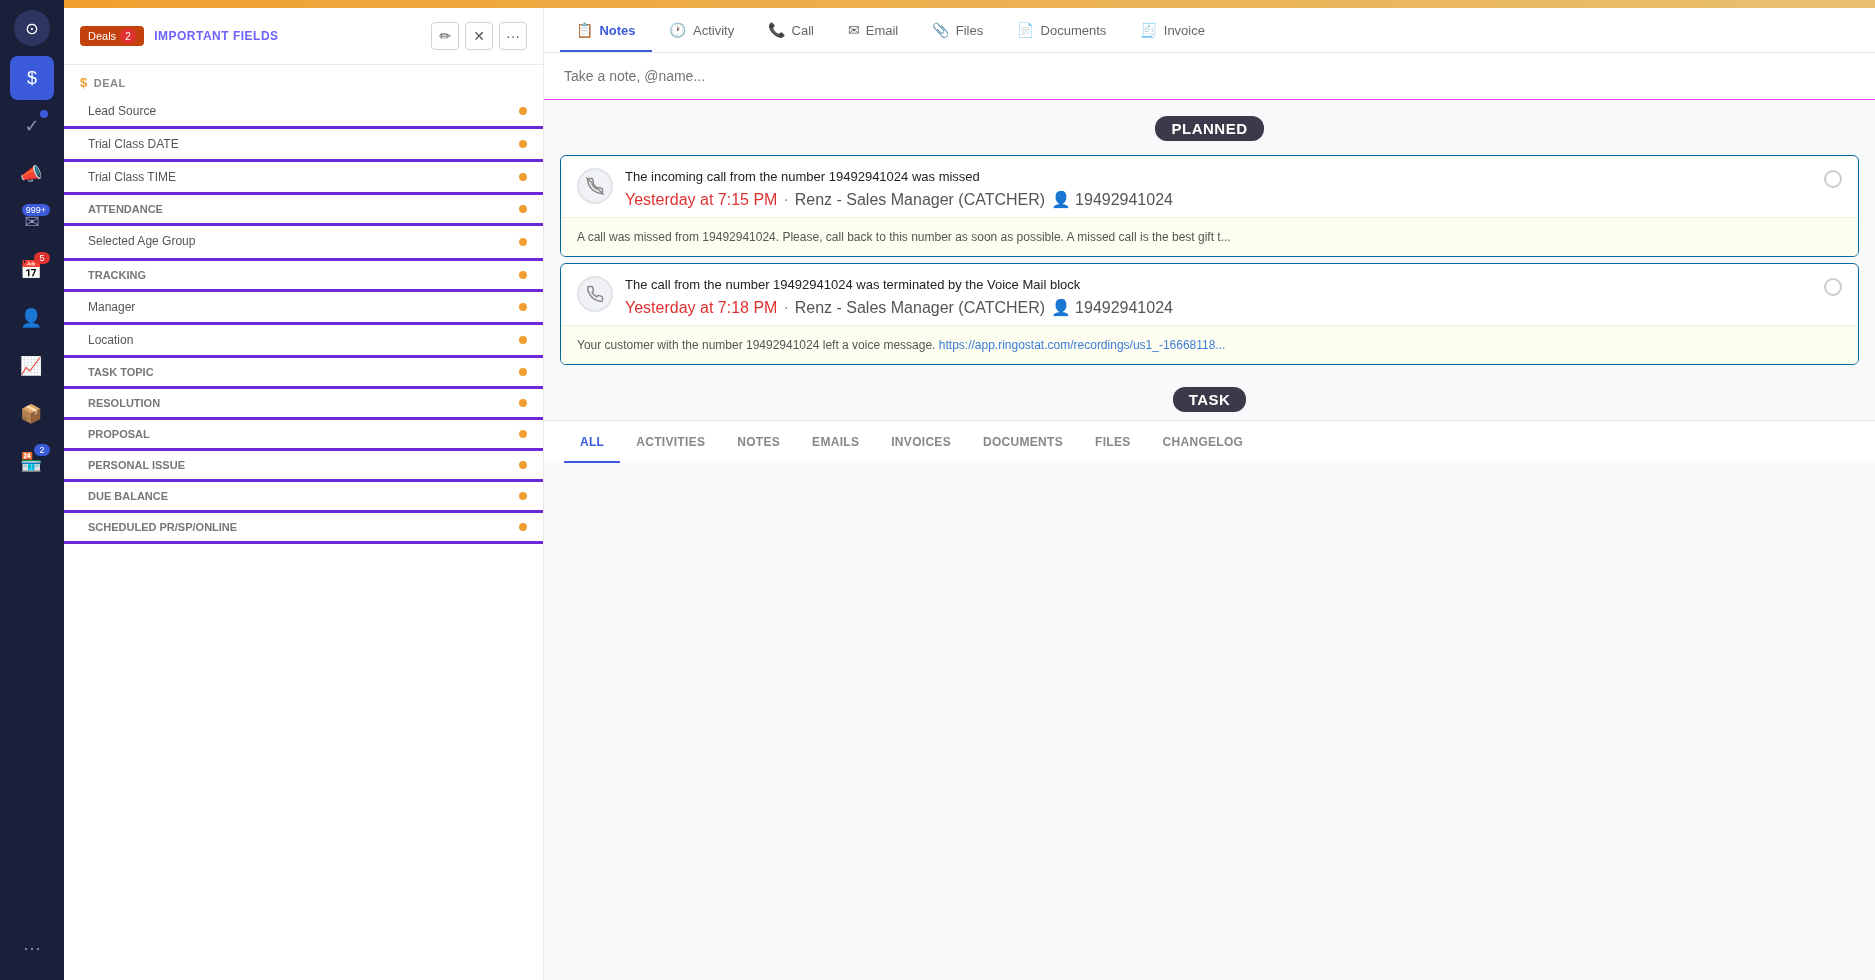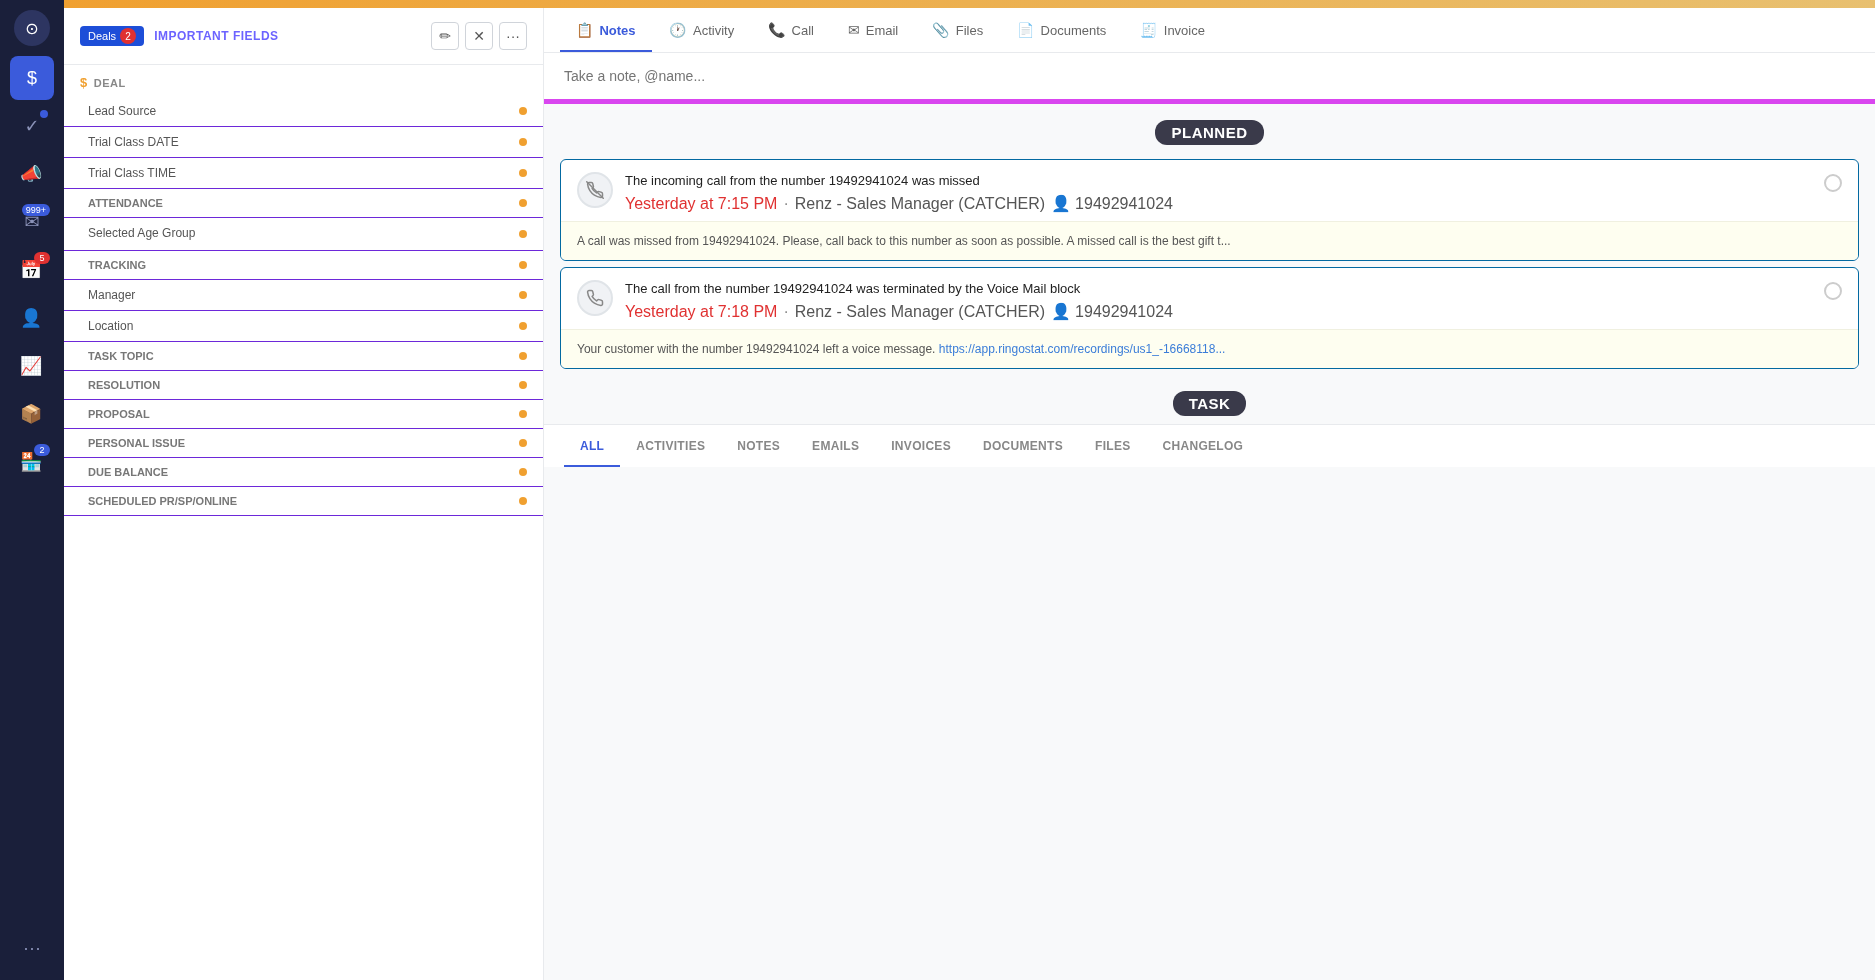--- a/index.html
+++ b/index.html
@@ -76,21 +76,21 @@
       justify-content: space-between;
       padding: 14px 16px;
       border-bottom: 1px solid #e8eaed;
       position: sticky; top: 0; background: #fff; z-index: 10;
     }
     .left-panel-title {
       font-size: 12px; font-weight: 700; color: #6c63ff; letter-spacing: 0.5px;
     }
     .deals-badge {
       display: flex; align-items: center; gap: 4px;
-      background: #1d4ed8; color: #fff; font-size: 11px;
+      background: #c2410c; color: #fff; font-size: 11px;
       padding: 2px 8px; border-radius: 4px;
     }
     .deals-count {
       background: #e03131; color: #fff; font-size: 10px;
       border-radius: 50%; width: 16px; height: 16px;
       display: flex; align-items: center; justify-content: center;
     }
     .header-actions { display: flex; gap: 6px; align-items: center; }
     .header-btn {
       width: 28px; height: 28px; border: 1px solid #d0d4da;
@@ -102,21 +102,21 @@
     .section-header {
       display: flex; align-items: center; gap: 6px;
       padding: 10px 16px 6px;
       font-size: 11px; font-weight: 700; color: #888; letter-spacing: 0.5px;
     }
     .section-icon { color: #f0a030; font-size: 13px; }
 
     .field-row {
       display: flex; align-items: center; justify-content: space-between;
       padding: 8px 16px 8px 24px;
-      border-bottom: 1px solid #6d28d9;
+      border-bottom: 3px solid #6d28d9;
     }
     .field-label {
       font-size: 12px; color: #555; font-weight: 500;
     }
     .field-label.uppercase { text-transform: uppercase; font-size: 11px; color: #777; font-weight: 600; }
     .field-dot {
       width: 8px; height: 8px; border-radius: 50%; background: #f0a030;
     }
 
     
@@ -143,21 +143,21 @@
       font-size: 13px; color: #666; cursor: pointer;
       border-bottom: 2px solid transparent;
       white-space: nowrap;
     }
     .tab.active { color: #3b5bdb; border-bottom-color: #3b5bdb; font-weight: 600; }
     .tab-icon { font-size: 14px; }
 
     .note-input-area {
       background: #fff;
       padding: 14px 20px;
-      border-bottom: 5px solid #d946ef;
+      border-bottom: 1px solid #d946ef;
       flex-shrink: 0;
     }
     .note-input {
       width: 100%; border: none; outline: none;
       font-size: 14px; color: #aaa;
       background: transparent;
     }
 
     .activity-feed {
       flex: 1;

